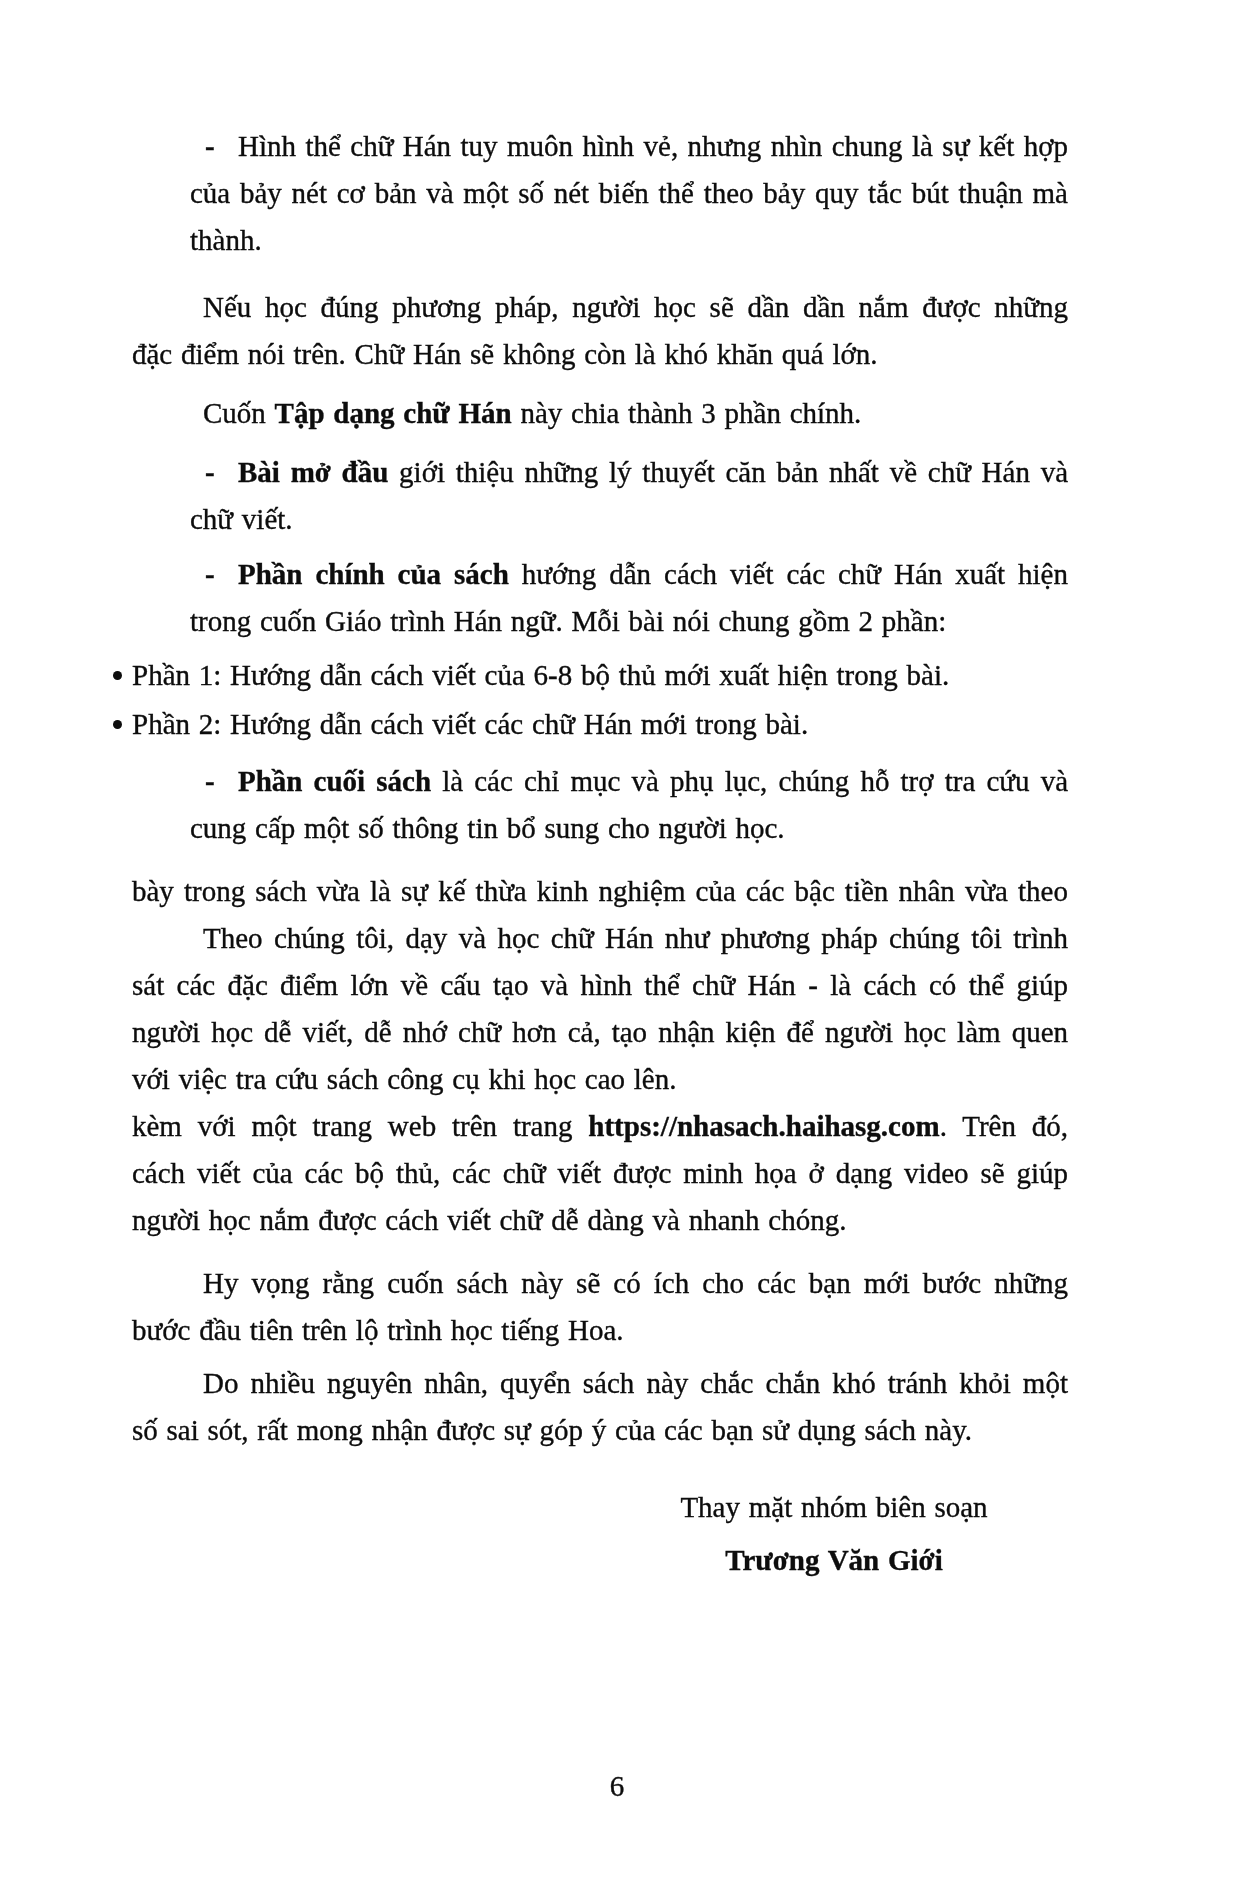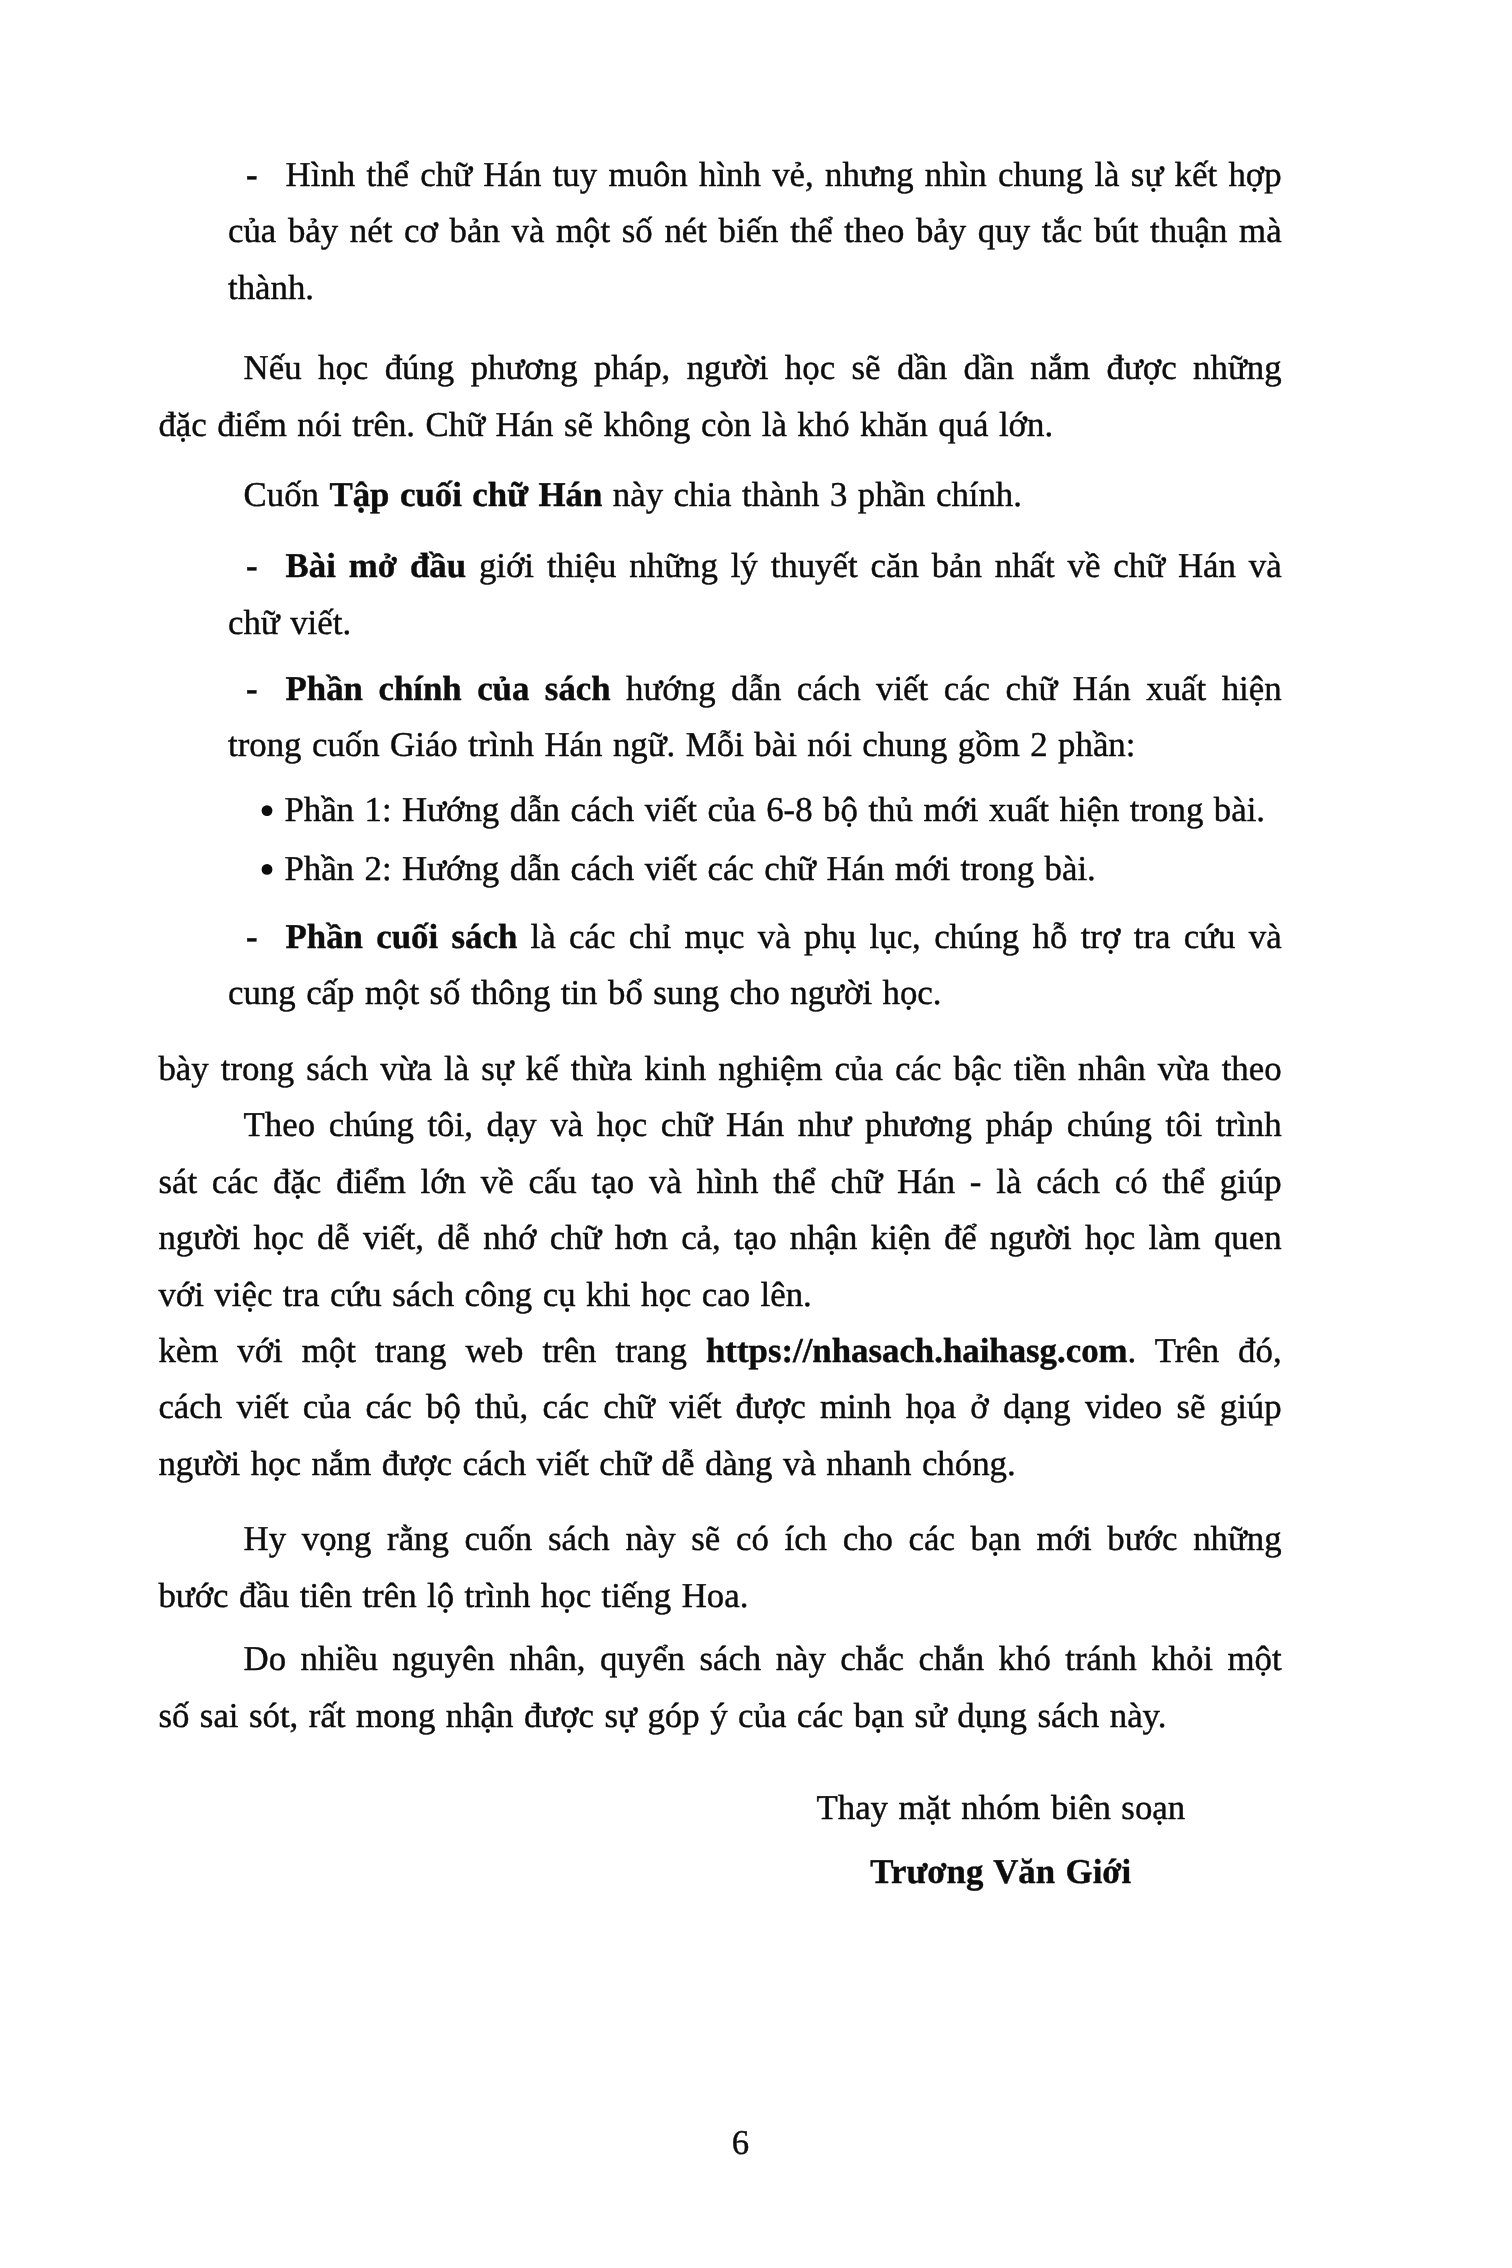--- a/index.html
+++ b/index.html
@@ -48,21 +48,21 @@
   }
   .dash .line.first { text-indent: 48px; }
   .dash-marker {
     position: absolute;
     left: 15px;
     top: 0;
     text-indent: 0;
     font-weight: bold;
   }
   
-  .bullet { margin-left: 105px; }
+  .bullet { }
   .bullet .line { text-align: left; text-align-last: left; }
   .dot-marker {
     position: absolute;
     left: -19px;
     top: 19px;
     width: 9px;
     height: 9px;
     border-radius: 50%;
     background: #0d0d0d;
   }
@@ -110,21 +110,21 @@
       <div class="block dash b1">
         <div class="line first"><span class="dash-marker">-</span><span>Hình thể chữ Hán tuy muôn hình vẻ, nhưng nhìn chung là sự kết hợp</span></div>
         <div class="line"><span>của bảy nét cơ bản và một số nét biến thể theo bảy quy tắc bút thuận mà</span></div>
         <div class="line last"><span>thành.</span></div>
       </div>
       <div class="block para b2">
         <div class="line first"><span>Nếu học đúng phương pháp, người học sẽ dần dần nắm được những</span></div>
         <div class="line last"><span>đặc điểm nói trên. Chữ Hán sẽ không còn là khó khăn quá lớn.</span></div>
       </div>
       <div class="block para b3">
-        <div class="line first last"><span>Cuốn </span><span class="bold">Tập cuối chữ Hán</span><span> này chia thành 3 phần chính.</span></div>
+        <div class="line first last"><span>Cuốn </span><span class="bold">Tập dạng chữ Hán</span><span> này chia thành 3 phần chính.</span></div>
       </div>
       <div class="block dash b4">
         <div class="line first"><span class="dash-marker">-</span><span class="bold">Bài mở đầu</span><span> giới thiệu những lý thuyết căn bản nhất về chữ Hán và</span></div>
         <div class="line last"><span>chữ viết.</span></div>
       </div>
       <div class="block dash b5">
         <div class="line first"><span class="dash-marker">-</span><span class="bold">Phần chính của sách</span><span> hướng dẫn cách viết các chữ Hán xuất hiện</span></div>
         <div class="line last"><span>trong cuốn Giáo trình Hán ngữ. Mỗi bài nói chung gồm 2 phần:</span></div>
       </div>
       <div class="block bullet b6">

